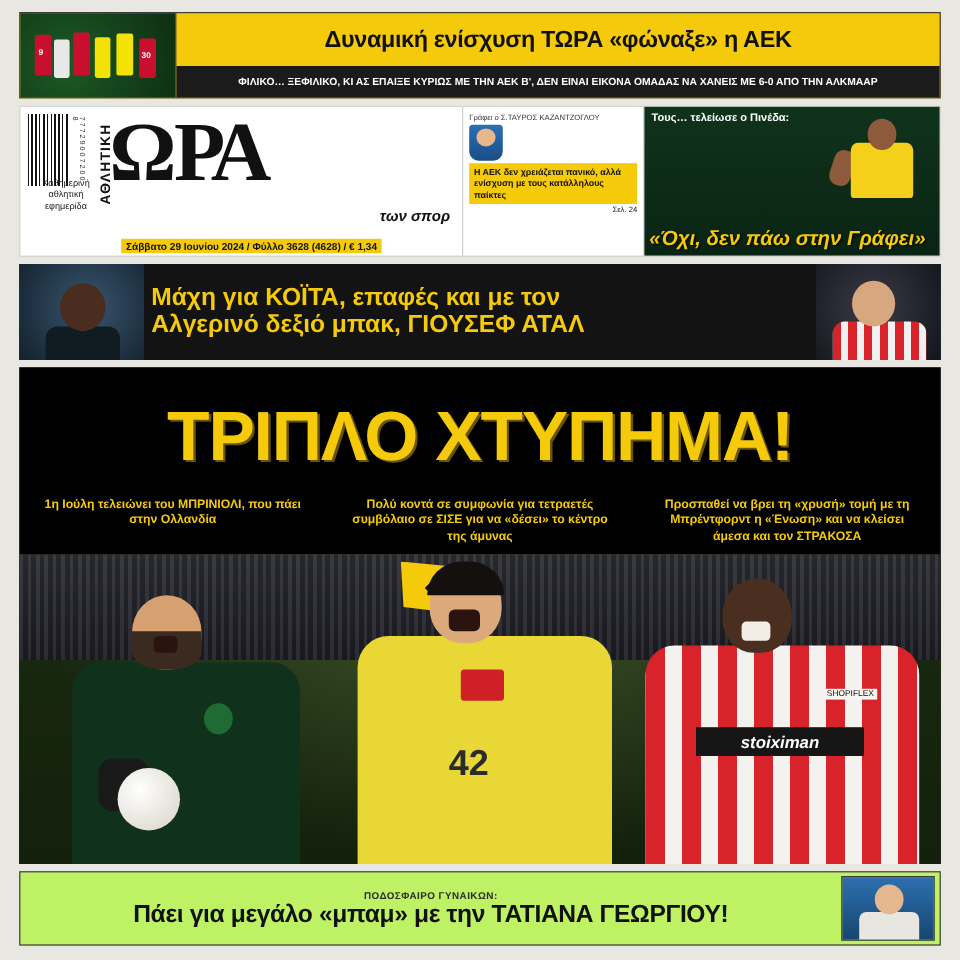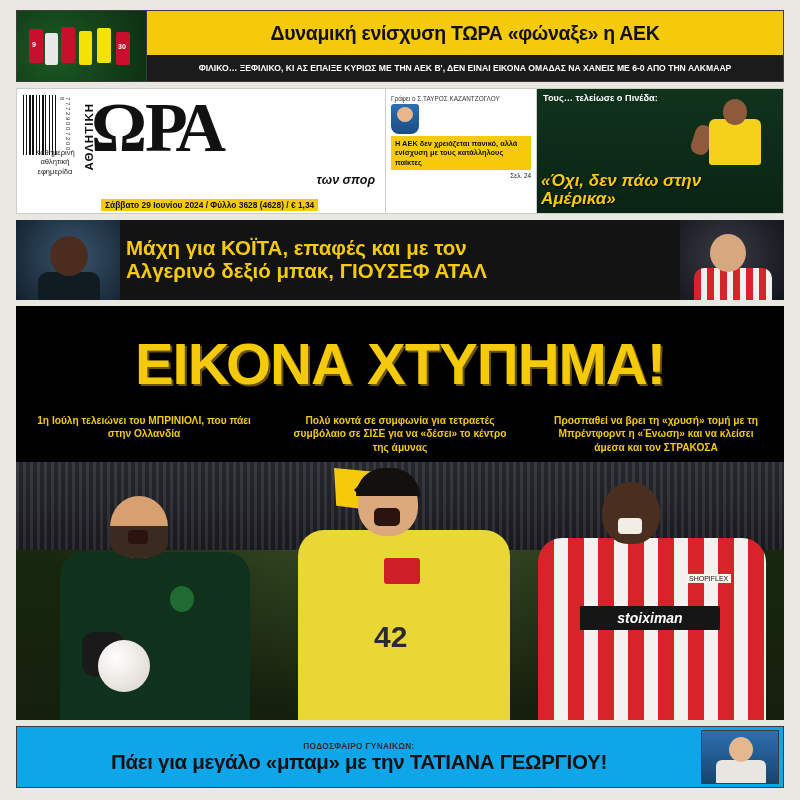--- a/index.html
+++ b/index.html
@@ -160,21 +160,21 @@
      background:repeating-linear-gradient(90deg,#d8232a 0 16px,#f4f2ee 16px 30px);
      border-radius:24px 24px 0 0; }
   .pl-right .sponsor { position:absolute; left:44px; top:128px; width:140px; height:24px;
      background:#161616; color:#fff; font-size:14px; font-style:italic; font-weight:bold;
      text-align:center; line-height:24px; }
   .pl-right .shop { position:absolute; left:150px; top:96px; font-size:7px; color:#111;
      background:#f7f5f0; padding:1px 3px; }
 
   
   .bottom { position:absolute; left:16px; top:726px; width:768px; height:62px;
-     background:#0ea5e9; border:1px solid #3b3b3b; display:flex; align-items:center; }
+     background:#bef264; border:1px solid #3b3b3b; display:flex; align-items:center; }
   .bottom-txt { flex:1; text-align:center; position:relative; padding-top:10px; }
   .bottom-kicker { position:absolute; top:2px; left:0; width:100%;
      font-size:8.2px; font-weight:bold; color:#2b2b2b; letter-spacing:.4px; }
   .bottom-head { font-size:20.5px; font-weight:bold; color:#111; letter-spacing:-0.3px; }
   .bottom-photo { width:78px; height:54px; margin-right:4px; position:relative;
      overflow:hidden; background:linear-gradient(#2d6fb0,#17466f); border:1px solid #3b3b3b; }
   .bottom-photo .h { position:absolute; left:27px; top:6px; width:24px; height:25px;
      border-radius:50%; background:#e5b78e; }
   .bottom-photo .t { position:absolute; left:14px; top:29px; width:50px; height:24px;
      background:#e8e6e1; border-radius:6px 6px 0 0; }
@@ -220,21 +220,21 @@
       <div class="op-page">Σελ. 24</div>
     </div>
     <div class="col-pineda">
       <div class="pineda-player">
         <div class="arm"></div>
         <div class="jersey"></div>
         <div class="head"></div>
       </div>
       <div class="pineda-top">Τους… τελείωσε
 ο Πινέδα:</div>
-      <div class="pineda-quote">«Όχι, δεν πάω στην Αμέρικα»</div>
+      <div class="pineda-quote">«Όχι, δεν πάω στην Γράφει»</div>
     </div>
   </div>
   <div class="vert-label" style="white-space:pre-line">Καθημερινή
 αθλητική
 εφημερίδα</div>
 
   <div class="banner2">
     <div class="b2-photo-l">
       <div class="torso"></div>
       <div class="face"></div>
@@ -243,21 +243,21 @@
       <div class="b2-l1">Μάχη για ΚΟΪΤΑ, επαφές και με τον</div>
       <div class="b2-l2">Αλγερινό δεξιό μπακ, ΓΙΟΥΣΕΦ ΑΤΑΛ</div>
     </div>
     <div class="b2-photo-r">
       <div class="torso"></div>
       <div class="face"></div>
     </div>
   </div>
 
   <div class="main">
-    <div class="main-title">ΕΙΚΟΝΑ ΧΤΥΠΗΜΑ!</div>
+    <div class="main-title">ΤΡΙΠΛΟ ΧΤΥΠΗΜΑ!</div>
     <div class="subs">
       <div class="sub">1η Ιούλη τελειώνει του ΜΠΡΙΝΙΟΛΙ, που πάει στην Ολλανδία</div>
       <div class="sub">Πολύ κοντά σε συμφωνία για τετραετές συμβόλαιο σε ΣΙΣΕ για να «δέσει» το κέντρο της άμυνας</div>
       <div class="sub">Προσπαθεί να βρει τη «χρυσή» τομή με τη Μπρέντφορντ η «Ένωση» και να κλείσει άμεσα και τον ΣΤΡΑΚΟΣΑ</div>
     </div>
     <div class="pitch">
       <div class="crowd"></div>
       <div class="flag"></div>
 
       <div class="player pl-left">

